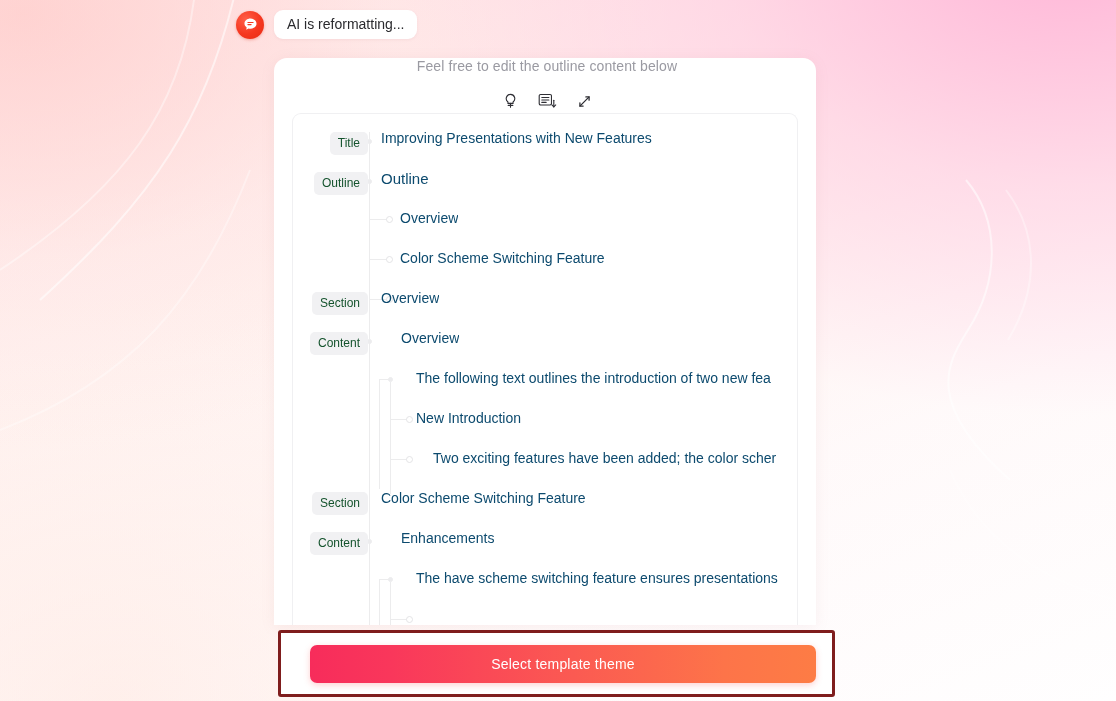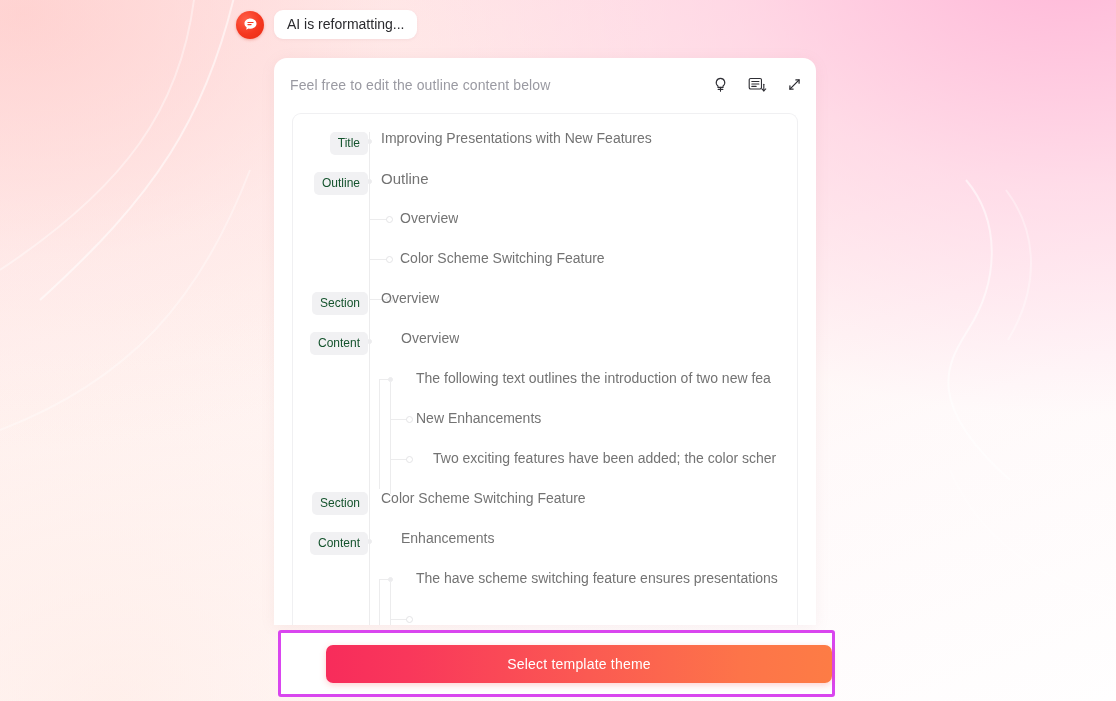--- a/index.html
+++ b/index.html
@@ -68,20 +68,21 @@
     border-radius: 13px 13px 0 0;
     box-shadow: 0 2px 14px rgba(190,130,140,0.10);
     overflow: hidden;
   }
 
   .card-header {
     height: 53px;
     display: flex;
     align-items: center;
     padding: 0 12px 0 16px;
+    flex-direction: column;
   }
   .card-header-title {
     flex: 1;
     font-size: 14px;
     color: #9a9aa2;
     letter-spacing: 0.1px;
   }
   .header-icons {
     display: flex;
     align-items: center;
@@ -142,21 +143,21 @@
   .tag.empty { background: transparent; }
 
   .text-col {
     flex: 1;
     position: relative;
     padding-top: 2px;
     min-width: 0;
   }
   .node-text {
     font-size: 14px;
-    color: #737373;
+    color: #0c4a6e;
     white-space: nowrap;
     overflow: hidden;
     display: inline-block;
     max-width: 100%;
   }
   .node-text.lvl-title { font-size: 14px; }
   .node-text.lvl-h1    { font-size: 15px; }
 
   
   .ind-0 { margin-left: 13px; }
@@ -194,26 +195,27 @@
     width: 5px; height: 5px;
   }
 
   
   .cta-wrap {
     position: absolute;
     left: 278px;
     top: 630px;
     width: 557px;
     height: 67px;
-    border: 3px solid #d946ef;
+    border: 3px solid #7f1d1d;
     border-radius: 3px;
     background: #ffffff;
     display: flex;
     align-items: center;
-    justify-content: flex-end;
+    justify-content: flex-start;
+    padding-left: 29px;
   }
   .cta-button {
     width: 506px;
     height: 38px;
     border-radius: 7px;
     border: none;
     background: linear-gradient(90deg, #f72c5b 0%, #f9375b 16%, #fb5a52 52%, #fd7449 82%, #fd7c45 100%);
     color: #ffffff;
     font-size: 14px;
     font-family: "Liberation Sans", sans-serif;
@@ -383,21 +385,21 @@
         <div class="text-col">
           <span class="node-text ind-3">The following text outlines the introduction of two new fea</span>
         </div>
       </div>
 
       <div class="row">
         <div class="tag-col">
           <span class="tag empty"></span>
         </div>
         <div class="text-col">
-          <span class="node-text ind-3">New Enhancements</span>
+          <span class="node-text ind-3">New Introduction</span>
         </div>
       </div>
 
       <div class="row">
         <div class="tag-col">
           <span class="tag empty"></span>
         </div>
         <div class="text-col">
           <span class="node-text ind-4">Two exciting features have been added; the color scher</span>
         </div>

